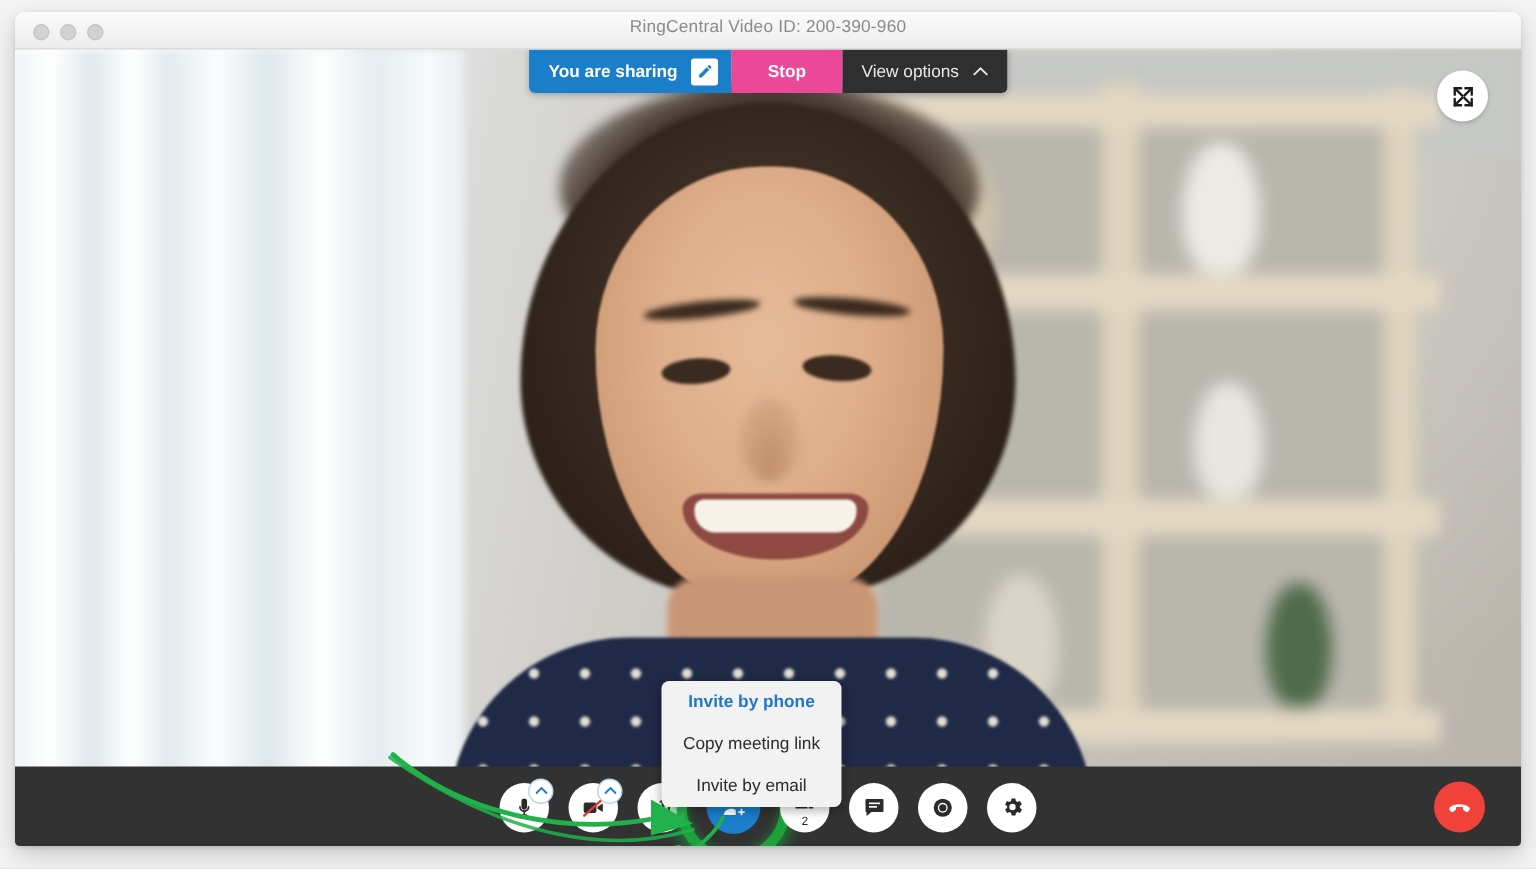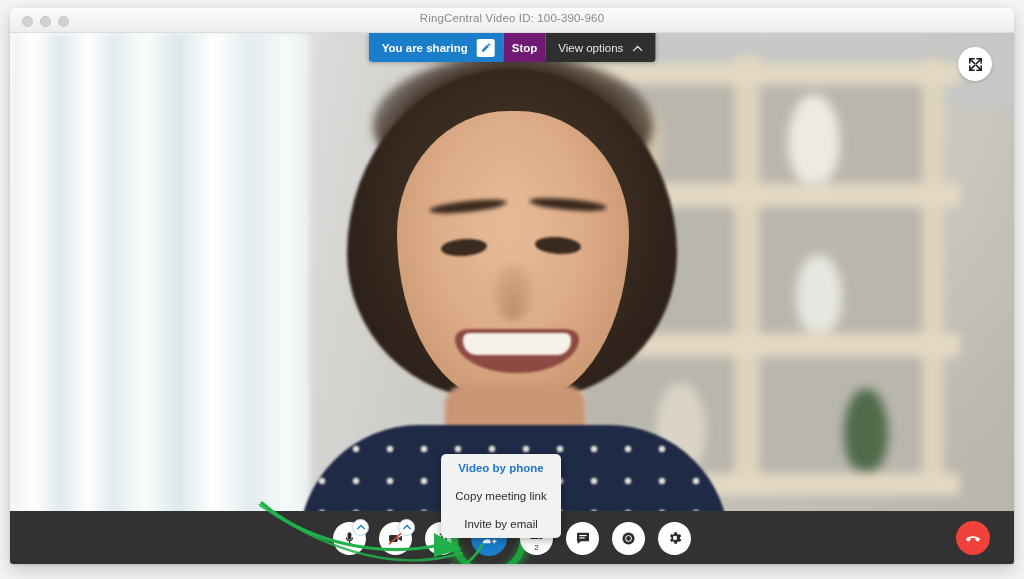--- a/index.html
+++ b/index.html
@@ -108,21 +108,21 @@
   
   .sharebar{
     position:absolute;left:50%;top:0;transform:translateX(-50%);
     display:flex;align-items:stretch;height:29px;
     border-radius:0 0 4px 4px;overflow:hidden;
     box-shadow:0 1px 4px rgba(0,0,0,.25);
     font-size:11.5px;
   }
   .sh-blue{background:#1a7ecb;color:#fff;display:flex;align-items:center;gap:9px;padding:0 9px 0 13px;font-weight:bold;}
   .sh-pencil{width:18px;height:18px;background:#fff;border-radius:2px;display:flex;align-items:center;justify-content:center;}
-  .sh-stop{background:#701a75;color:#fff;display:flex;align-items:center;padding:0 8px;font-weight:bold;}
+  .sh-stop{background:#ec4899;color:#fff;display:flex;align-items:center;padding:0 24px;font-weight:bold;}
   .sh-opts{background:#2f2f2f;color:#e9e9e9;display:flex;align-items:center;gap:9px;padding:0 13px;text-align:right;}
 
   
   .popup{
     position:absolute;left:431px;top:421px;width:120px;
     background:#f2f2f2;border-radius:5px;
     box-shadow:0 2px 8px rgba(0,0,0,.33);
     overflow:hidden;z-index:6;
   }
   .popup .mi{
@@ -171,21 +171,21 @@
 
 <div class="page">
   <div class="window">
 
     <div class="titlebar">
       <div class="dots">
         <div class="dot"></div>
         <div class="dot"></div>
         <div class="dot"></div>
       </div>
-      <div class="title">RingCentral Video ID: 100-390-960</div>
+      <div class="title">RingCentral Video ID: 200-390-960</div>
     </div>
 
     <div class="stage">
 
       <div class="bg-room"></div>
       <div class="wallTop"></div>
       <div class="curtain"></div>
 
       <div class="shelf">
         <div class="post" style="left:16px;top:30px;width:22px;height:430px;"></div>
@@ -255,21 +255,21 @@
           <path d="M14 4h6v6"></path>
             <path d="M20 4l-7 7"></path>
           <path d="M10 20H4v-6"></path>
             <path d="M4 20l7-7"></path>
           <path d="M14 20h6v-6"></path>
             <path d="M20 20l-7-7"></path>
         </svg>
       </div>
 
       <div class="popup">
-        <div class="mi active">Video by phone</div>
+        <div class="mi active">Invite by phone</div>
         <div class="mi">Copy meeting link</div>
         <div class="mi">Invite by email</div>
       </div>
 
       <svg class="anno" viewBox="0 0 1004 532">
         <path d="M252 470 C 300 512, 372 524, 430 512" stroke="#21b14a" stroke-width="3.2" fill="none" stroke-linecap="round"></path>
         <path d="M250 472 C 330 528, 400 536, 452 520" stroke="#21b14a" stroke-width="2.4" fill="none" stroke-linecap="round" opacity=".85"></path>
         <path d="M424 500 L 452 516 L 424 524 Z" fill="#21b14a"></path>
         <path d="M430 545 C 452 536, 466 524, 472 512" stroke="#21b14a" stroke-width="2.6" fill="none" stroke-linecap="round"></path>
         <path d="M424 534 L 438 556 L 444 530 Z" fill="#21b14a"></path>

